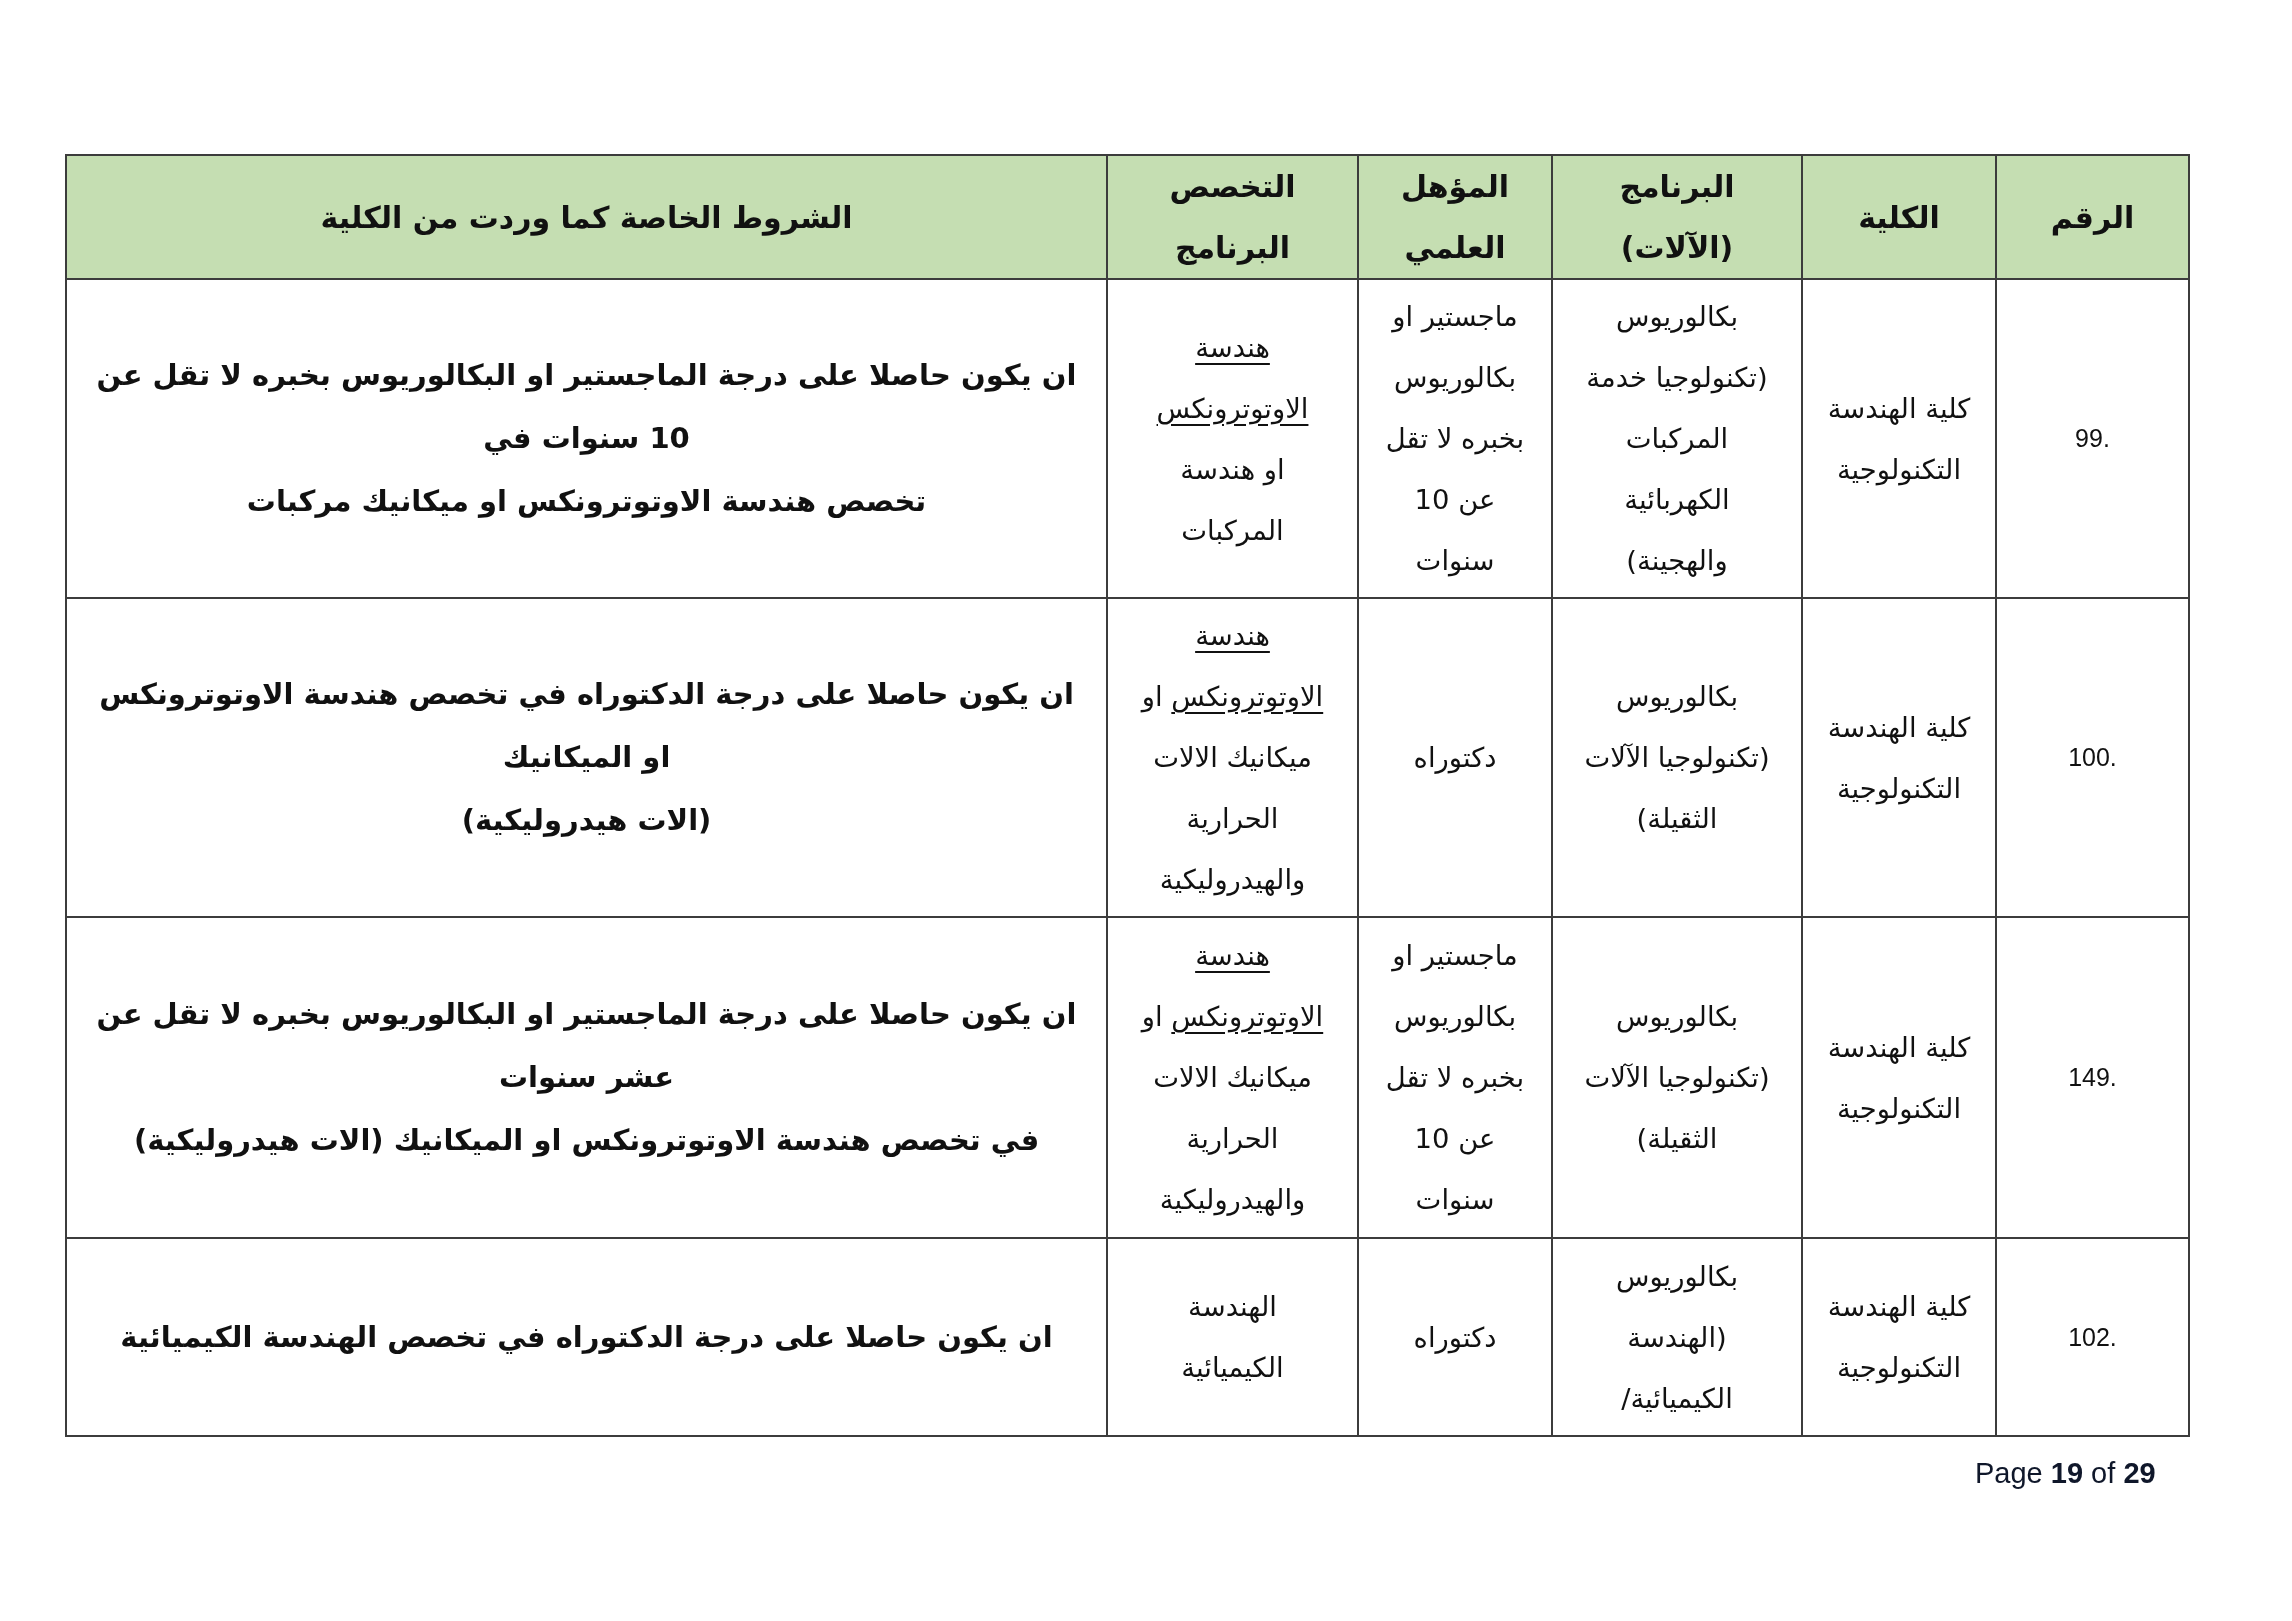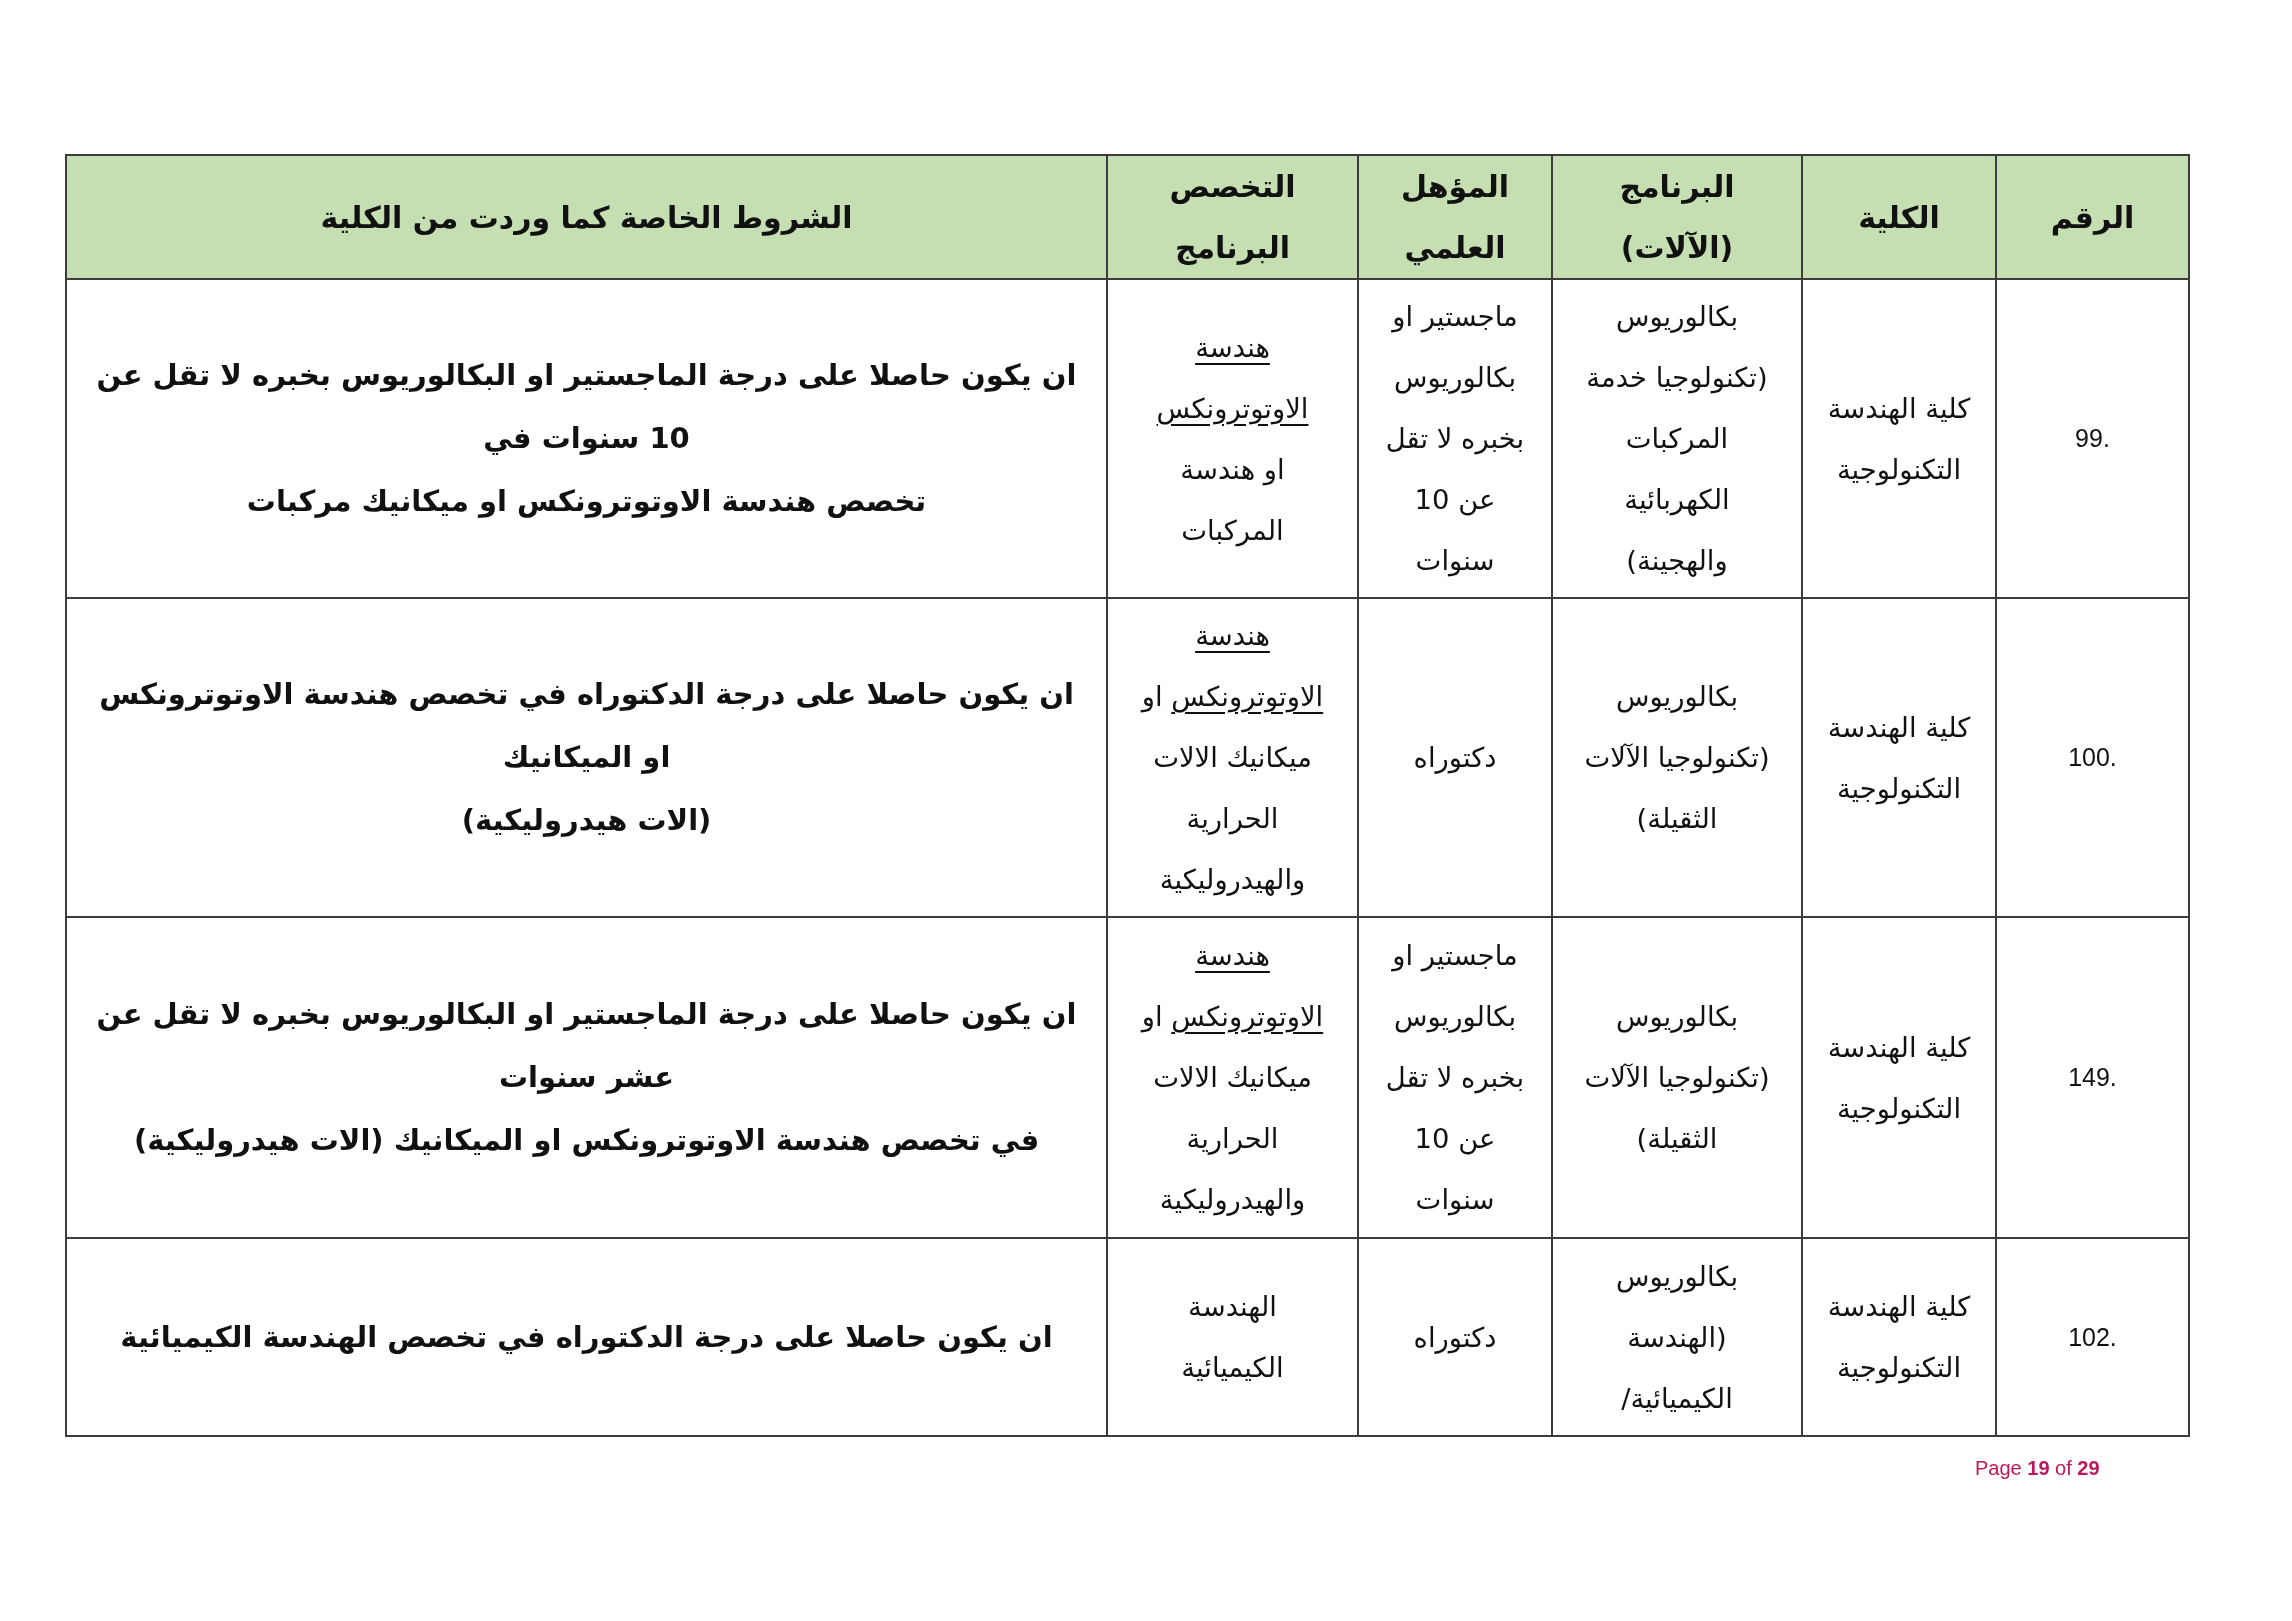--- a/index.html
+++ b/index.html
@@ -12,21 +12,21 @@
   tbody td { font-size:27.4px; line-height:61px;margin-top:28px; }
   tbody td.cond { font-weight:bold; font-size:29px; line-height:63px; padding:8px 29px; }
   tr.r1 td { height:301px; }
   tr.r2 td { height:301px; }
   tr.r3 td { height:303px; }
   tr.r4 td { height:180px; }
   td.num { direction:ltr; font-family:"Liberation Sans", sans-serif; font-size:25px; }
   .u { text-decoration:underline; text-underline-offset:5.9px; }
   .line { display:block; }
   .footer { position:absolute; left:1975px; top:1457px; font-family:"Liberation Sans", sans-serif;
-            font-size:20px; color:#be185d; direction:ltr; white-space:nowrap;text-align:right; }
+            font-size:29px; color:#0f172a; direction:ltr; white-space:nowrap;text-align:right; }
   .footer b { font-weight:bold; }
 </style>
 </head>
 <body>
 
 <div class="table-wrap">
   <table>
     <colgroup>
       <col style="width:193px">
       <col style="width:194px">

